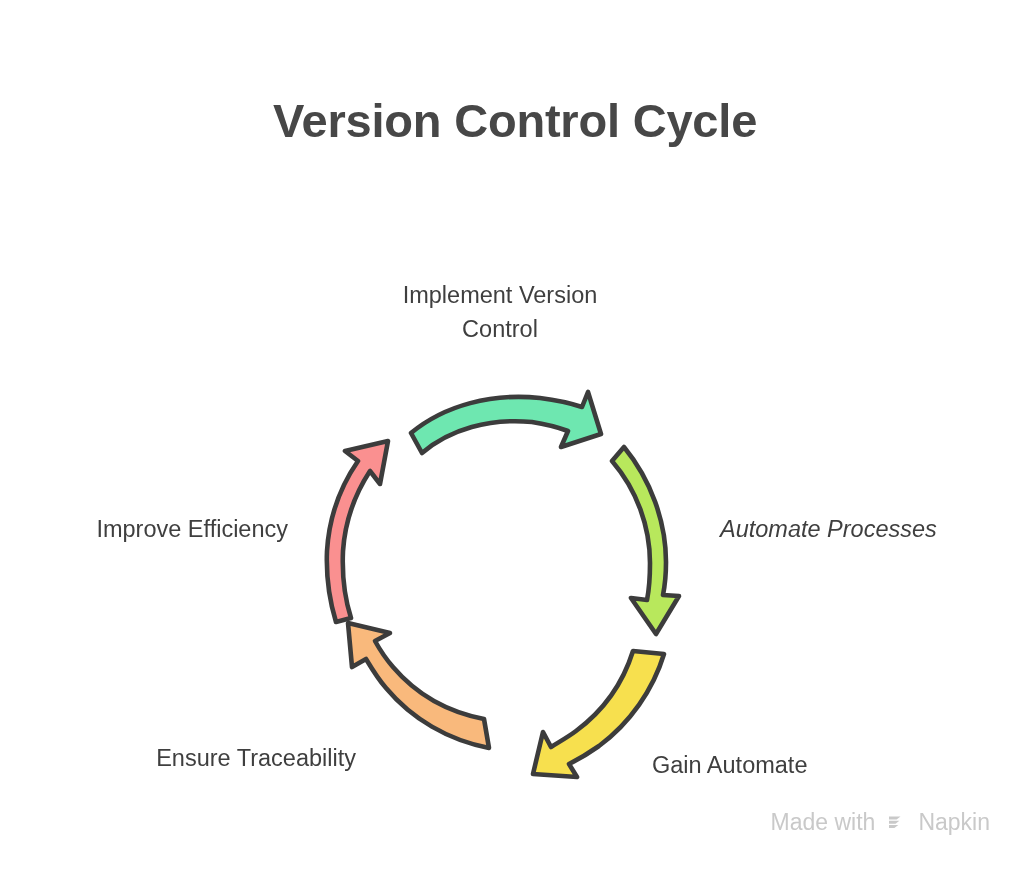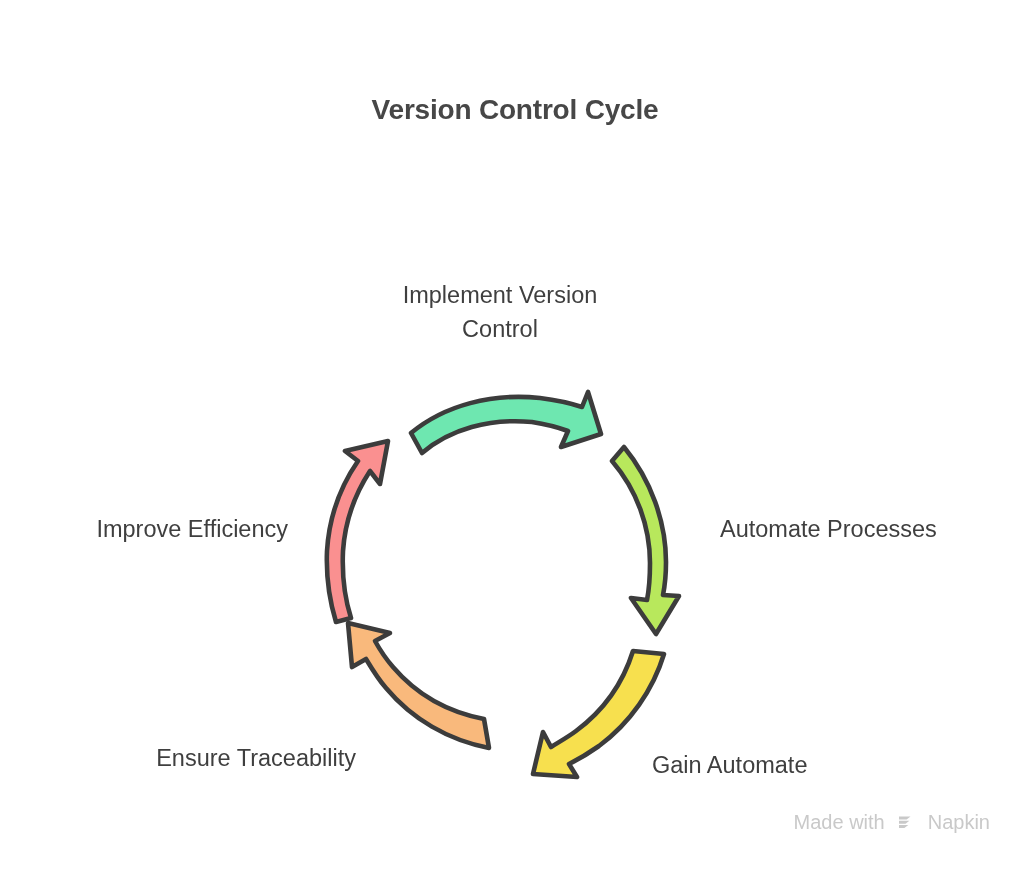--- a/index.html
+++ b/index.html
@@ -22,21 +22,21 @@
     width: 1030px;
     height: 873px;
   }
 
   #title {
     position: absolute;
     top: 94px;
     left: 0;
     width: 1030px;
     text-align: center;
-    font-size: 28px;
+    font-size: 47px;
     font-weight: bold;
     color: #474747;
     letter-spacing: -0.2px;
     line-height: 1.15;
   }
 
   .node-label {
     position: absolute;
     color: #3f3f3f;
     font-size: 23.5px;
@@ -79,21 +79,21 @@
     position: absolute;
     top: 806px;
     left: 740px;
     width: 250px;
     height: 32px;
     display: flex;
     align-items: center;
     justify-content: flex-end;
     gap: 11px;
     color: #c9c9c9;
-    font-size: 20px;
+    font-size: 23px;
   }
   #watermark .wm-logo {
     display: inline-flex;
     align-items: center;
   }
 </style>
 </head>
 <body style="background: rgb(255, 255, 255);">
 
 <svg id="canvas" viewBox="0 0 1030 873">
@@ -162,21 +162,21 @@
              C 342 573, 344 596, 351 618
              Z" fill="#FA9090" stroke="#3c3c3c" stroke-width="4.6" stroke-linejoin="round" stroke-linecap="round"></path>
   </g>
 </svg>
 
 <div id="title" style="color: rgb(71, 71, 71);">Version Control Cycle</div>
 
 <div class="node-label" id="label-implement" style="color: rgb(63, 63, 63);">Implement Version
 Control</div>
 
-<div class="node-label" id="label-automate" style="color: rgb(63, 63, 63);">Automate Processes</div>
+<div class="node-label" id="label-automate" style="color: rgb(63, 63, 63); font-style: italic;">Automate Processes</div>
 
 <div class="node-label" id="label-insights" style="color: rgb(63, 63, 63);">Gain Automate</div>
 
 <div class="node-label" id="label-traceability" style="color: rgb(63, 63, 63);">Ensure Traceability</div>
 
 <div class="node-label" id="label-efficiency" style="color: rgb(63, 63, 63);">Improve Efficiency</div>
 
 <div id="watermark" style="color: rgb(201, 201, 201);">
   <span>Made with</span>
   <span class="wm-logo">

